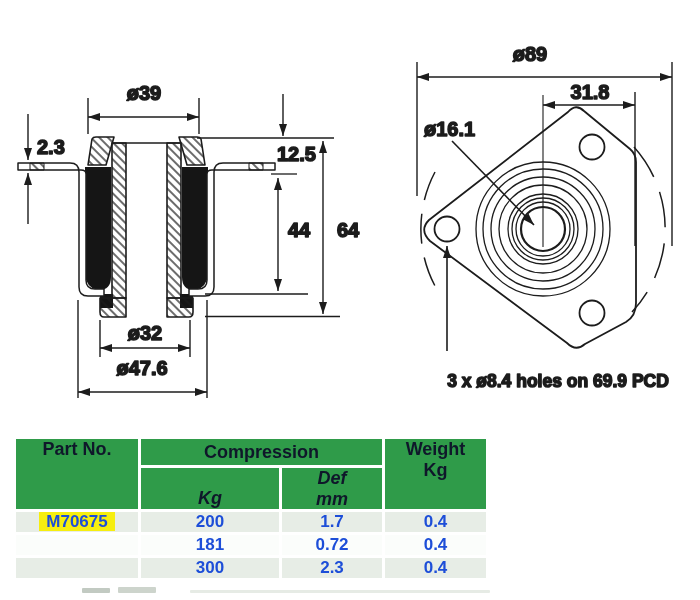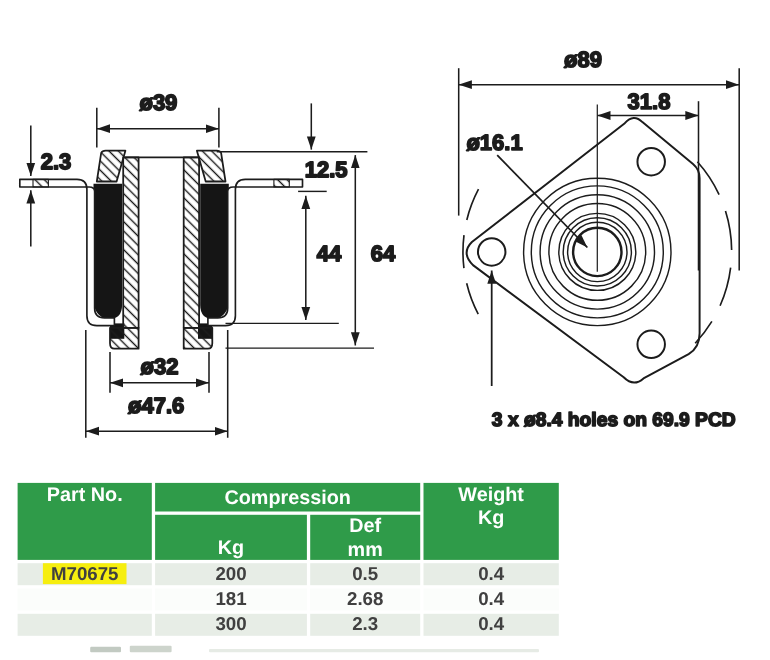--- a/index.html
+++ b/index.html
@@ -9,28 +9,28 @@
     --line:#1c1c1c;
   }
   html,body{margin:0;padding:0;background:#fff;}
   body{width:700px;height:600px;position:relative;font-family:"Liberation Sans",sans-serif;overflow:hidden;}
   #drawing{position:absolute;left:0;top:0;}
   svg text{fill:var(--line);font-family:"Liberation Sans","DejaVu Sans",sans-serif;font-weight:bold;}
   .dimtext{font-size:20px;}
   .caption{font-size:17.5px;}
   
   #spec-table{position:absolute;left:13px;top:436px;border-collapse:separate;border-spacing:3px;}
-  #spec-table th{background:var(--header-green);color:#ffffff;font-weight:bold;font-size:18px;padding:0;}
-  #spec-table td{font-size:17px;font-weight:bold;color:#404040;text-align:center;padding:0;}
+  #spec-table th{background:var(--header-green);color:#0f172a;font-weight:bold;font-size:18px;padding:0;}
+  #spec-table td{font-size:17px;font-weight:bold;color:#1d4ed8;text-align:center;padding:0;}
   .col-part{width:122px;}
   .col-kg{width:138px;}
   .col-def{width:100px;}
-  .col-wt{width:123px;text-align:center;}
+  .col-wt{width:101px;text-align:center;}
   .h-row1 th{height:26px;}
-  .h-row2 th{height:36px;}
+  .h-row2 th{height:36px;font-style:italic;}
   .d-row td{height:20px;}
   th.va-top{vertical-align:top;padding-top:3px;}
   th.va-bot{vertical-align:bottom;padding-bottom:2px;}
   .two-line{line-height:1.15;}
   tr.alt td{background:var(--row-alt);}
   tr.plain td{background:#fbfdfb;}
   .hl{background:var(--highlight-yellow);display:inline-block;padding:0 7px;line-height:19px;}
   .remnant{position:absolute;border-radius:1px;}
   #remnant-1{left:82px;top:588px;width:28px;height:5px;background:#c2cac2;}
   #remnant-2{left:118px;top:587px;width:38px;height:6px;background:#cdd4cc;}
@@ -178,27 +178,27 @@
     <th class="col-def va-bot">
       <div class="two-line">
         <span>Def</span><br>
         <span>mm</span>
       </div>
     </th>
   </tr>
   <tr class="d-row alt">
     <td><span class="hl">M70675</span></td>
     <td>200</td>
-    <td>0.5</td>
+    <td>1.7</td>
     <td>0.4</td>
   </tr>
   <tr class="d-row plain">
     <td></td>
     <td>181</td>
-    <td>2.68</td>
+    <td>0.72</td>
     <td>0.4</td>
   </tr>
   <tr class="d-row alt">
     <td></td>
     <td>300</td>
     <td>2.3</td>
     <td>0.4</td>
   </tr>
   </tbody>
 </table>

